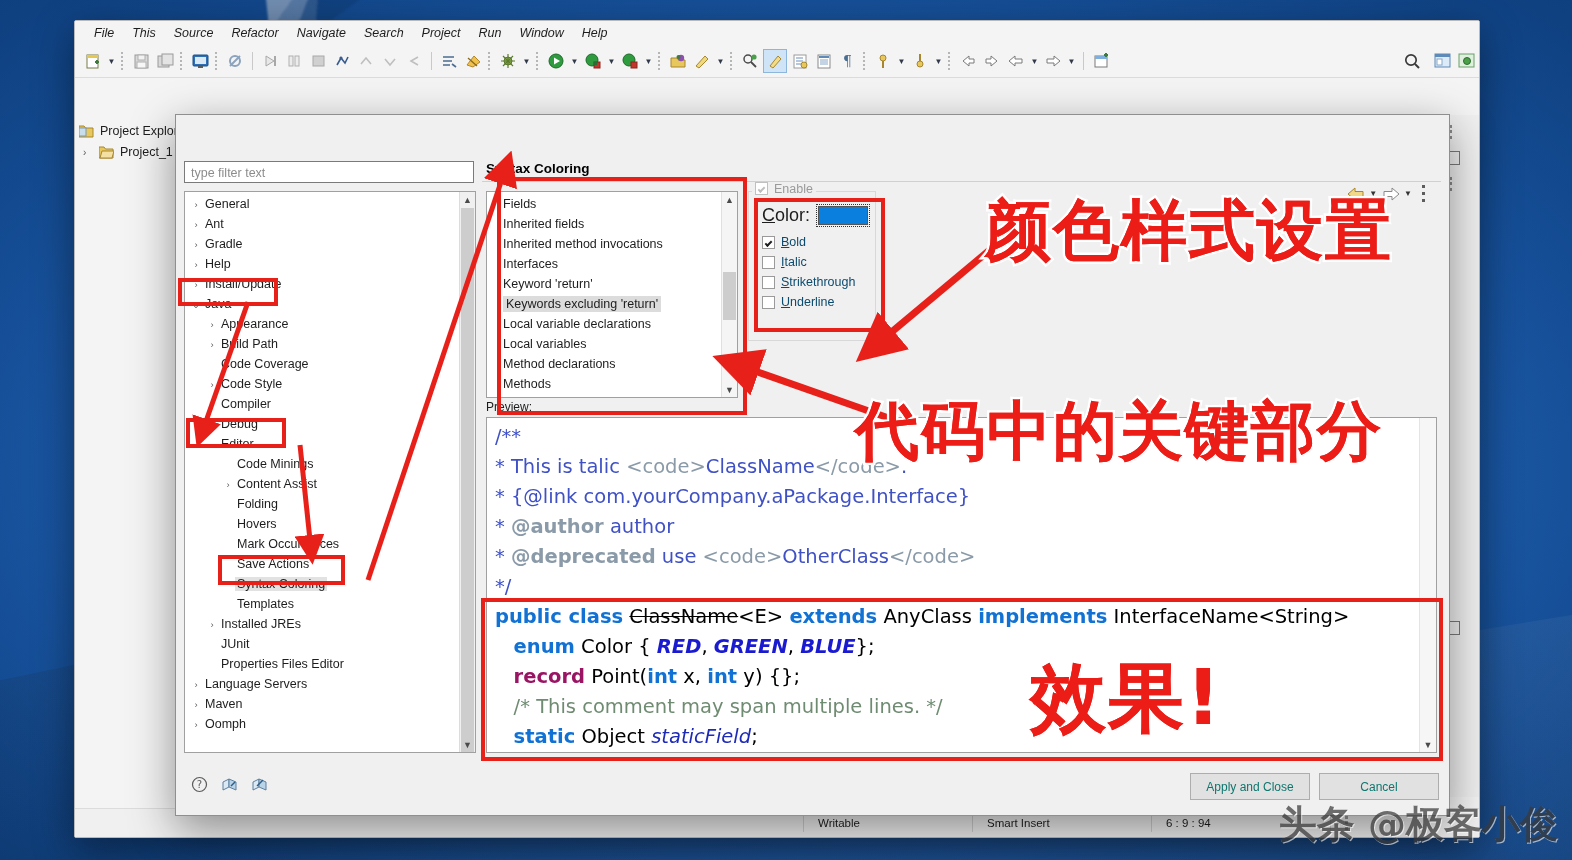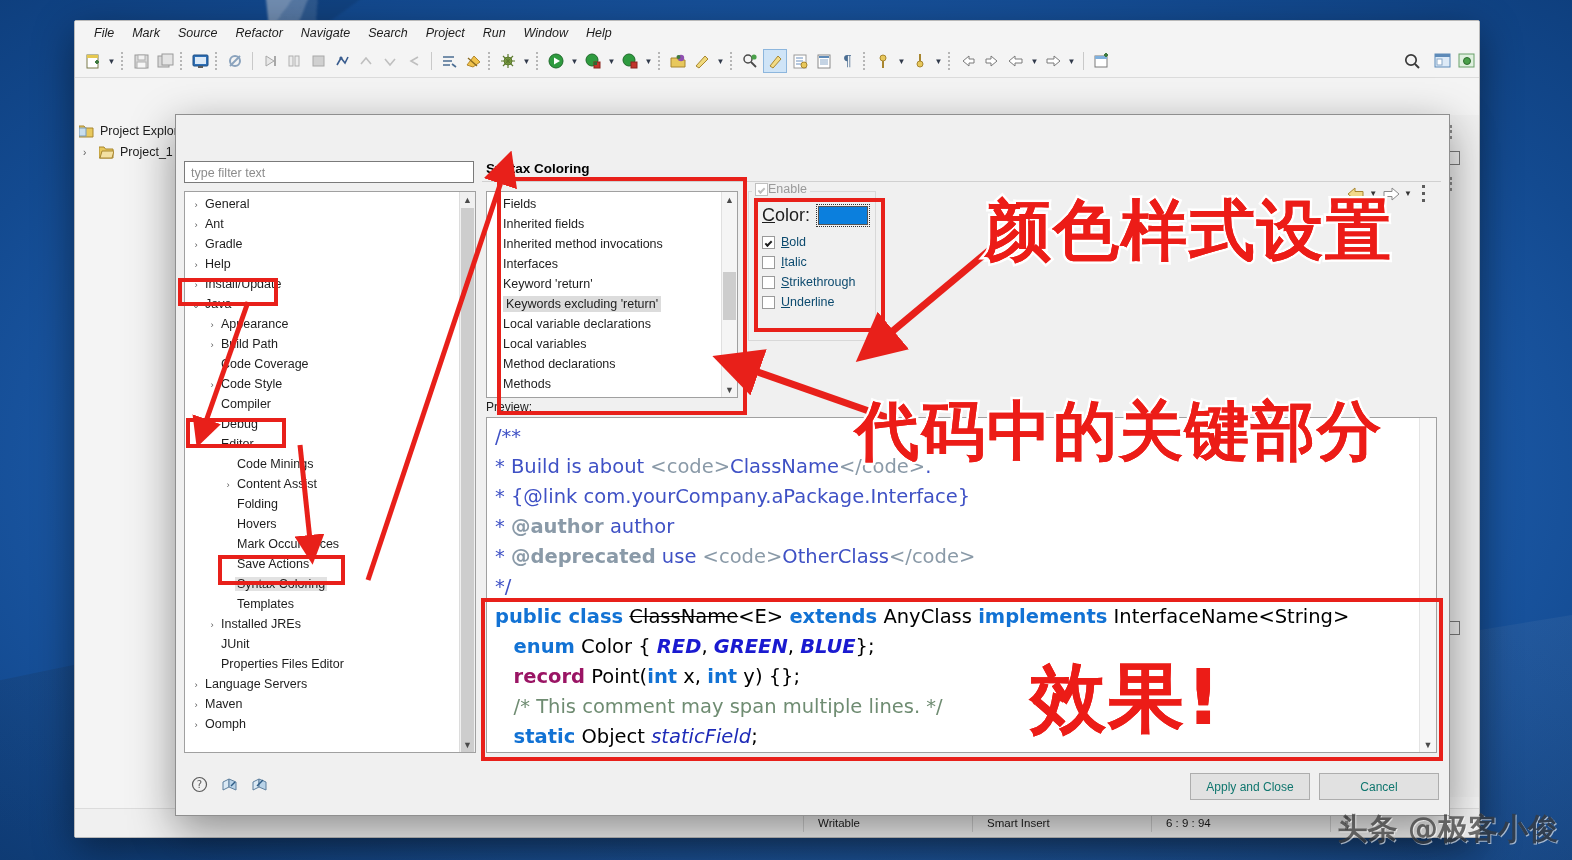--- a/index.html
+++ b/index.html
@@ -146,21 +146,21 @@
     background:#fff;border:1px solid #a0a0a0;overflow:hidden;
   }
   .tl-item{height:20px;display:flex;align-items:center;padding-left:16px;font-size:12.5px;color:#1d1d1d;white-space:nowrap;}
   .tl-item.sel span{background:#dcdcdc;padding:1px 3px;}
   .tl-scroll{position:absolute;right:0;top:0;width:15px;bottom:0;background:#f5f5f5;border-left:1px solid #e0e0e0;}
   .tl-thumb{position:absolute;left:1px;right:1px;top:80px;height:48px;background:#cdcdcd;}
 
   #enable-group{
     position:absolute;left:266px;top:36px;width:128px;height:150px;
   }
-  #enable-row{display:flex;align-items:center;position:absolute;left:4px;top:-9px;background:#f0f0f0;padding:0 3px;}
+  #enable-row{display:flex;align-items:flex-start;gap:6px;position:absolute;left:4px;top:-9px;background:#f0f0f0;padding:0 3px;}
   .cb{width:11px;height:11px;border:1px solid #9a9a9a;background:#fff;display:inline-block;position:relative;flex:none;}
   .cb.checked:after{content:"";position:absolute;left:2px;top:4px;width:5px;height:2px;border-left:2px solid #1d1d1d;border-bottom:2px solid #1d1d1d;transform:rotate(-45deg);}
   .cb.dim{border-color:#c0c0c0;}
   .cb.dim:after{border-color:#bdbdbd;}
   .enable-lbl{font-size:12.5px;color:#9a9a9a;}
   #group-box{position:absolute;left:0;top:0;right:0;bottom:0;border:1px solid #d8d8d8;}
   #style-fields{position:absolute;left:14px;top:14px;}
   .color-row{display:flex;align-items:center;gap:8px;margin-bottom:9px;}
   .color-lbl{font-size:18px;color:#1d1d1d;}
   #color-swatch{width:48px;height:17px;background:#0b7fdd;border:1px solid #555;outline:1px dotted #333;outline-offset:1px;}
@@ -204,37 +204,37 @@
     position:absolute;color:#ec1c17;font-weight:bold;
     font-family:"DejaVu Sans", sans-serif;
     -webkit-text-stroke:5px #ffffff;paint-order:stroke fill;
     white-space:nowrap;letter-spacing:2px;
   }
   .cn-anno-inner{
     position:absolute;color:#ec1c17;font-weight:bold;
     font-family:"DejaVu Sans", sans-serif;white-space:nowrap;letter-spacing:2px;
   }
   #watermark{
-    position:absolute;right:14px;bottom:10px;font-size:30px;font-weight:bold;
+    position:absolute;right:14px;bottom:10px;font-size:38px;font-weight:bold;
     color:#3a3a3a;opacity:.72;font-family:"DejaVu Sans", sans-serif;
     text-shadow:1px 1px 0 rgba(255,255,255,.85);white-space:nowrap;text-align:right;
   }
   svg.arrow{position:absolute;pointer-events:none;overflow:visible;}
 </style>
 </head>
 <body>
 
 <div id="desktop"></div>
 
 <div id="eclipse">
 
 
   <div id="menubar">
     <div class="menu-item">File</div>
-    <div class="menu-item">Mark</div>
+    <div class="menu-item">This</div>
     <div class="menu-item">Source</div>
     <div class="menu-item">Refactor</div>
     <div class="menu-item">Navigate</div>
     <div class="menu-item">Search</div>
     <div class="menu-item">Project</div>
     <div class="menu-item">Run</div>
     <div class="menu-item">Window</div>
     <div class="menu-item">Help</div>
   </div>
 
@@ -735,21 +735,21 @@
           <div class="style-row">
             <span class="cb"></span>
             <span><u>U</u>nderline</span>
           </div>
         </div>
       </div>
 
       <div id="preview-label">Preview:</div>
       <div id="preview-box">
         <div id="code"><span class="jdoc">/**</span>
-<span class="jdoc">* Build is about </span><span class="jdtag">&lt;code&gt;</span><span class="jdoc">ClassName</span><span class="jdtag">&lt;/code&gt;</span><span class="jdoc">.</span>
+<span class="jdoc">* This is talic </span><span class="jdtag">&lt;code&gt;</span><span class="jdoc">ClassName</span><span class="jdtag">&lt;/code&gt;</span><span class="jdoc">.</span>
 <span class="jdoc">* {@link com.yourCompany.aPackage.Interface}</span>
 <span class="jdoc">* </span><span class="jdkw">@author</span><span class="jdoc"> author</span>
 <span class="jdoc">* </span><span class="jdkw">@deprecated</span><span class="jdoc"> use </span><span class="jdtag">&lt;code&gt;</span><span class="jdoc">OtherClass</span><span class="jdtag">&lt;/code&gt;</span>
 <span class="jdoc">*/</span>
 <span class="kw">public class</span> <span class="strike">ClassName</span>&lt;E&gt; <span class="kw">extends</span> AnyClass <span class="kw">implements</span> InterfaceName&lt;String&gt;
    <span class="kw">enum</span> Color { <span class="enumc">RED</span>, <span class="enumc">GREEN</span>, <span class="enumc">BLUE</span>};
    <span class="kw2">record</span> Point(<span class="kw">int</span> x, <span class="kw">int</span> y) {};
    <span class="cmt">/* This comment may span multiple lines. */</span>
    <span class="kw">static</span> Object <span class="fieldst">staticField</span>;</div>
         <div id="preview-scroll">

